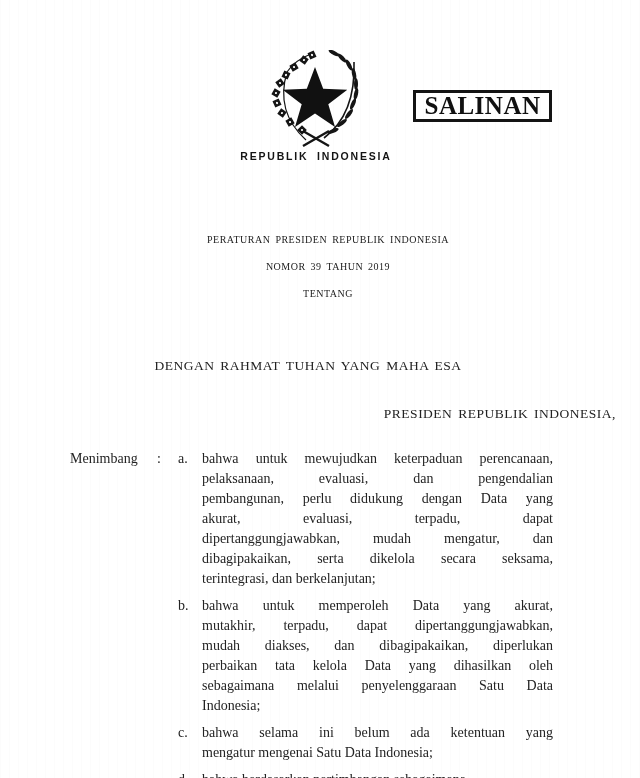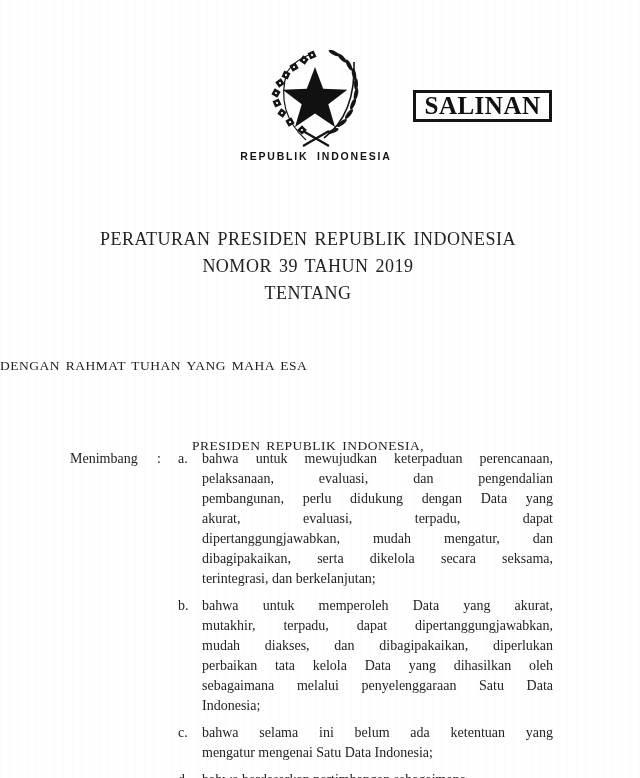--- a/index.html
+++ b/index.html
@@ -28,30 +28,30 @@
   
   .stamp {
     position:absolute; left:413px; top:90px; width:139px; height:32px;
     box-sizing:border-box; border:3px solid #141414;
     display:flex; align-items:center; justify-content:center;
     font-weight:bold; font-size:25px; letter-spacing:0.5px; color:#101010;
   }
   
   .title-block {
     position:absolute; left:0; top:226px; width:616px;
-    text-align:center; font-size:18px; line-height:27px;
-    letter-spacing:0.5px; word-spacing:2px; color:#222;
+    text-align:center; font-size:10px; line-height:27px;
+    letter-spacing:0.5px; word-spacing:2px; color:#222;padding-left:20px;
   }
   .invocation {
     position:absolute; left:0; top:358px; width:616px;
-    text-align:left; font-size:13.5px; letter-spacing:0.5px; word-spacing:2px; color:#222;
+    text-align:center; font-size:13.5px; letter-spacing:0.5px; word-spacing:2px; color:#222;
   }
   .authority {
     position:absolute; left:0; top:406px; width:616px;
-    text-align:center; font-size:13.5px; letter-spacing:0.5px; word-spacing:2px; color:#222;margin-top:32px;
+    text-align:right; font-size:13.5px; letter-spacing:0.5px; word-spacing:2px; color:#222;
   }
   
   .considering {
     position:absolute; left:70px; top:449px; width:483px;
     display:flex; align-items:flex-start;
     font-size:14px; line-height:20px; color:#232323;
   }
   .c-label { width:87px; flex:0 0 87px; }
   .c-colon { width:21px; flex:0 0 21px; }
   .c-items { flex:1 1 auto; }

